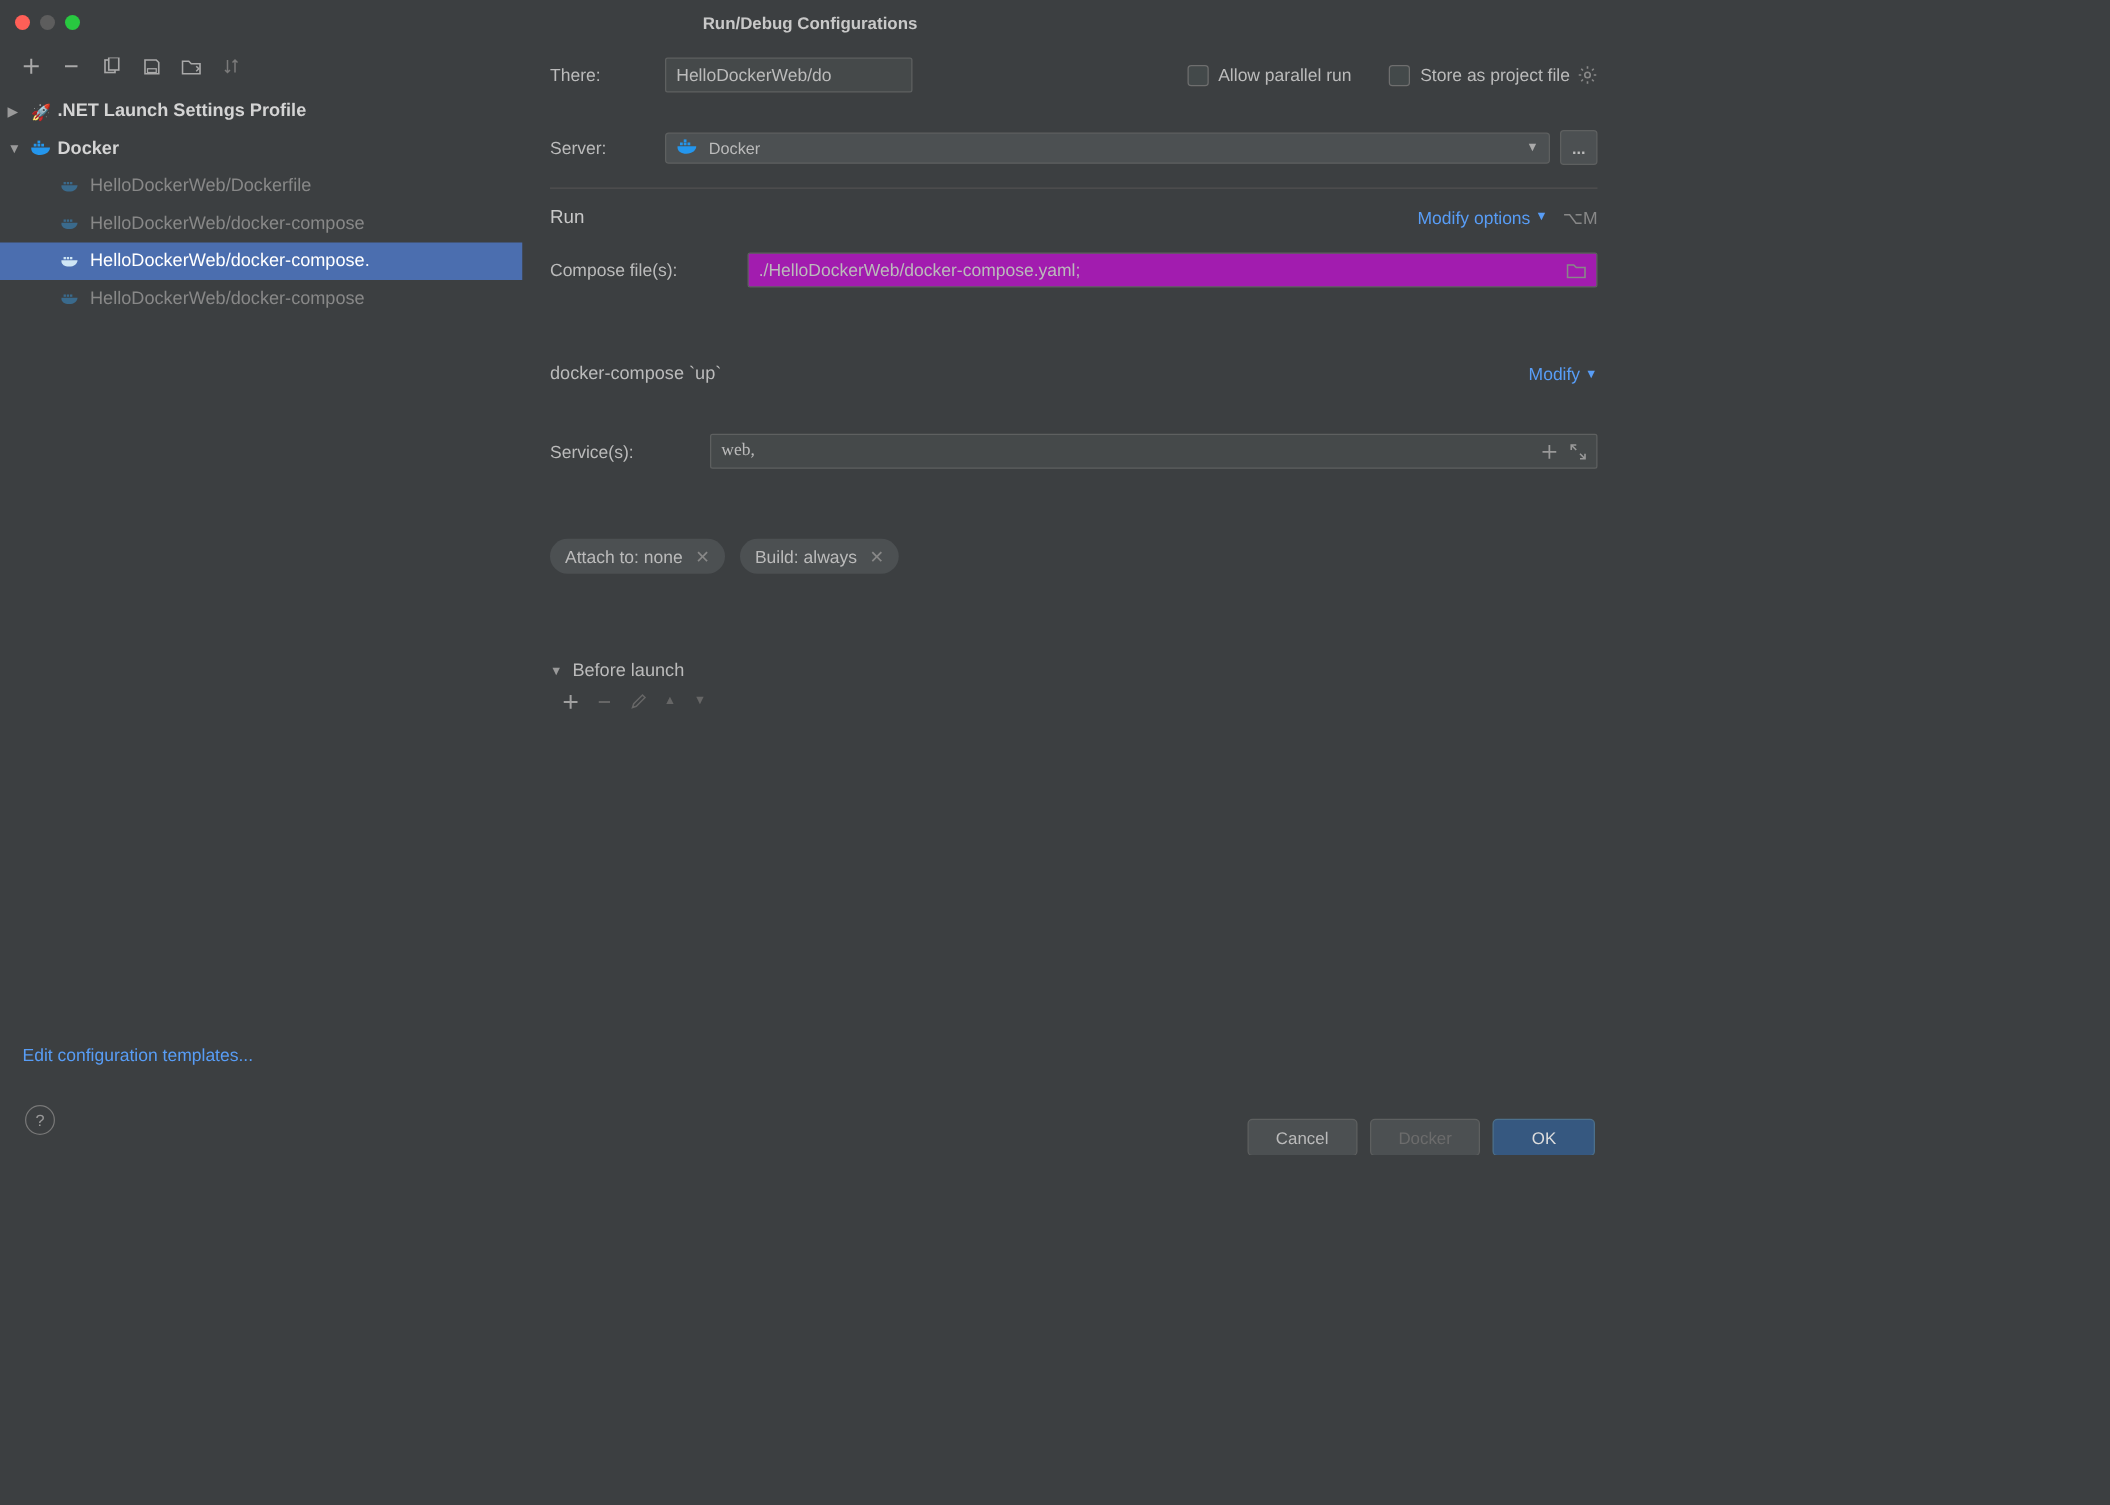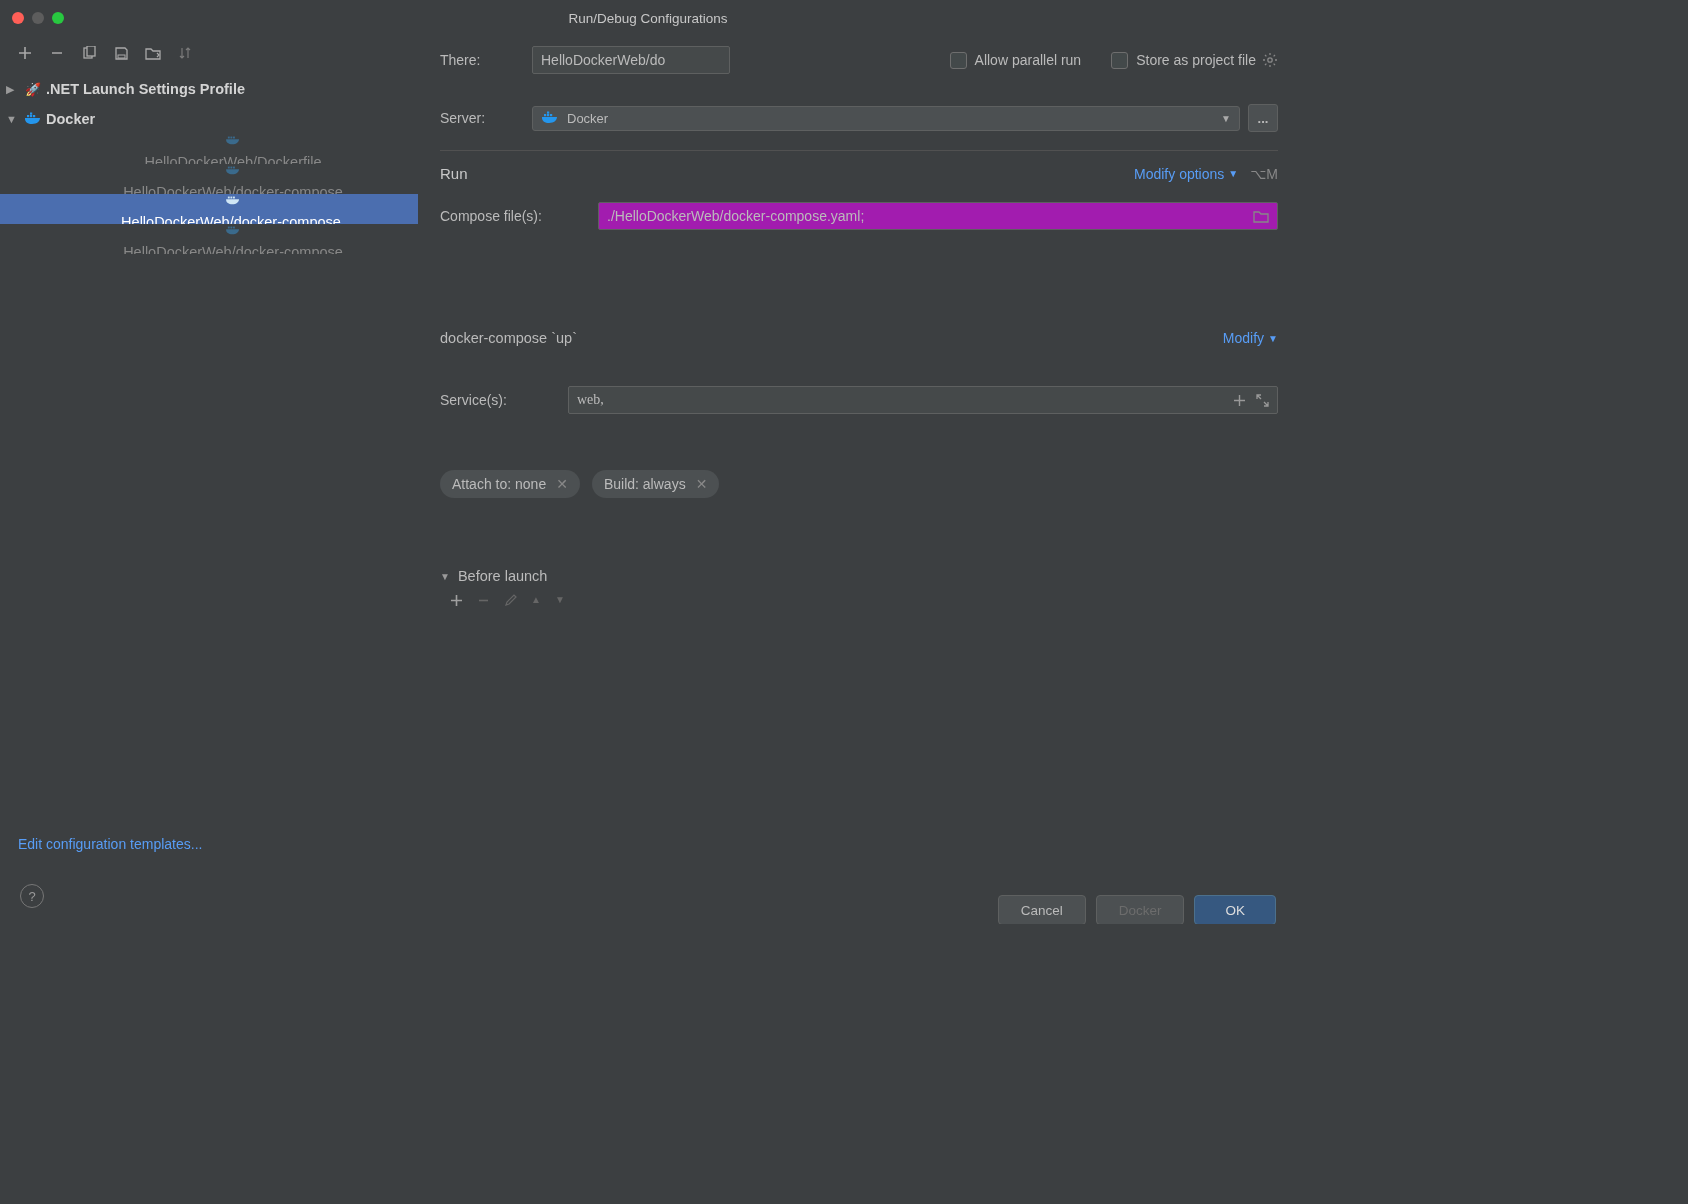--- a/index.html
+++ b/index.html
@@ -22,21 +22,21 @@
 }
 .traffic-lights { display: flex; gap: 8px; }
 .traffic-light { width: 12px; height: 12px; border-radius: 50%; }
 .tl-red { background: #ff5f57; }
 .tl-yellow { background: #5d5d5d; }
 .tl-green { background: #28c840; }
 .titlebar-title {
   position: absolute;
   left: 0; right: 0;
   text-align: center;
-  font-weight: 400;
+  font-weight: 700;
   color: #c8c8c8;
   font-size: 13.5px;
   pointer-events: none;
 }
 .main { display: flex; height: calc(100% - 36px - 56px); }
 .sidebar {
   width: 418px;
   display: flex;
   flex-direction: column;
 }
@@ -58,21 +58,20 @@
   white-space: nowrap;
 }
 .tree-child {
   display: flex;
   align-items: center;
   height: 30px;
   padding-left: 48px;
   gap: 8px;
   color: #888888;
   white-space: nowrap;
-  flex-direction: column;
 }
 .tree-child.selected {
   background: #4b6eaf;
   color: #ffffff;
 }
 .chevron { width: 14px; color: #9a9a9a; font-size: 11px; }
 .node-label { font-weight: 700; font-size: 14.5px; color: #d4d4d4; }
 .child-label { font-size: 14.5px; overflow: hidden; text-overflow: clip; }
 .tree-child.selected .child-label { color: #fff; }
 .rocket-icon { display:inline-block; width:18px; text-align:center; }
@@ -141,21 +140,21 @@
   border: 1px solid #5e6060;
   padding: 5px 8px;
   border-radius: 2px;
   color: #bbbbbb;
   font-size: 14px;
   display: flex;
   align-items: center;
 }
 .folder-icon { margin-left: auto; color: #888; }
 
-.up-row { margin-top: 100px; }
+.up-row { margin-top: 61px; }
 
 .services-row { margin-top: 40px; }
 .services-input {
   flex: 1;
   background: #45494a;
   border: 1px solid #5e6060;
   padding: 5px 8px;
   border-radius: 2px;
   color: #bbbbbb;
   font-family: Liberation Serif, serif;

